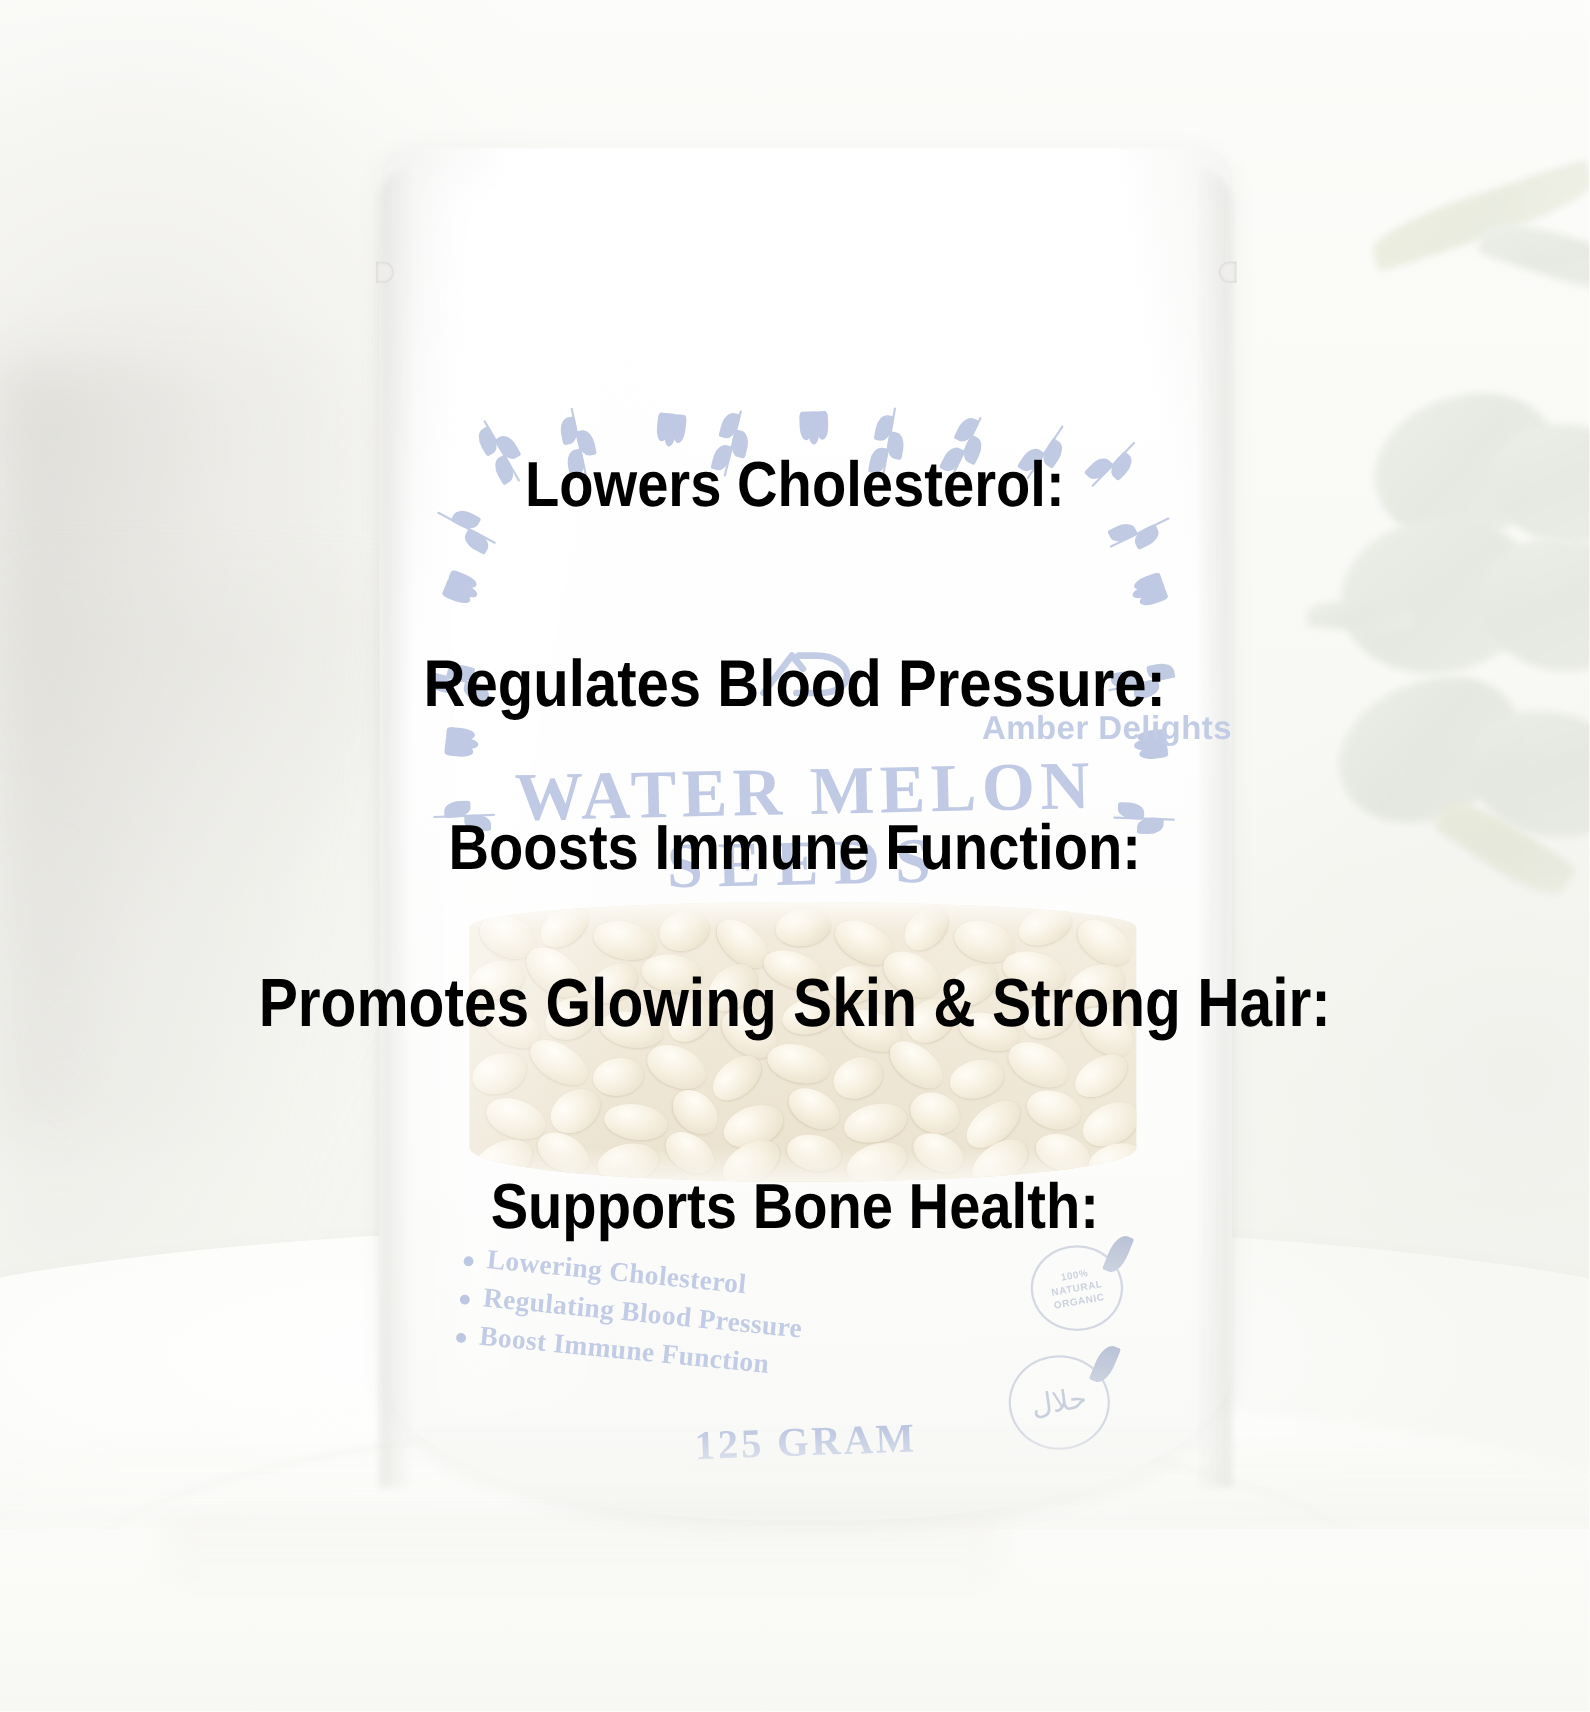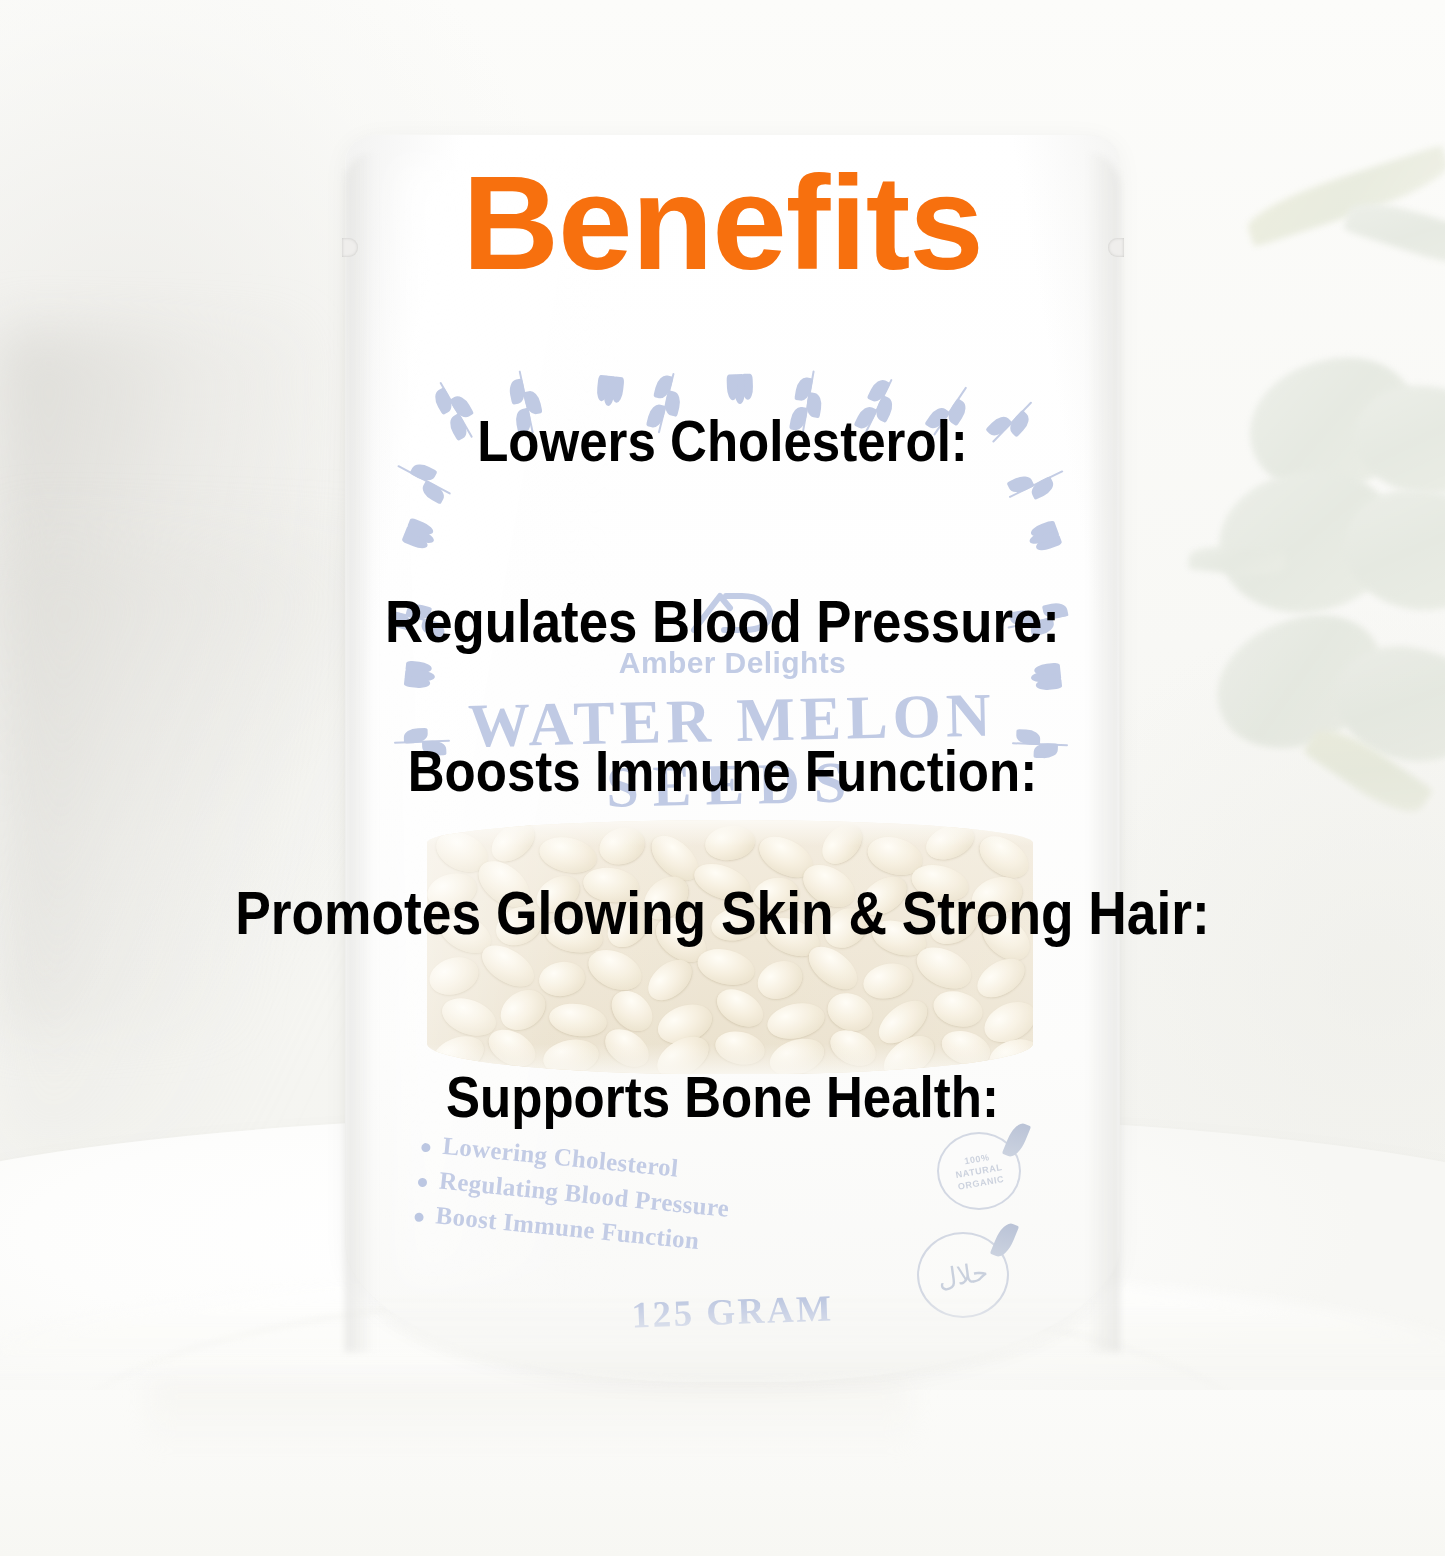--- a/index.html
+++ b/index.html
@@ -140,21 +140,21 @@
     background:#c0cae3; border-radius:60% 12% 60% 12%;
   }
   .sprig .lf.r { transform:scaleX(-1); }
   .tulip { position:absolute; width:26px; height:30px; }
   .tulip .p {
     position:absolute; bottom:0; width:11px; height:26px;
     background:#bfc9e3; border-radius:50% 50% 22% 22%;
   }
 
   
-  .brand-block { position:absolute; left:0; right:0; top:452px; text-align:center; }
+  .brand-block { position:absolute; left:0; right:0; top:452px; text-align:right; }
   .ad-logo { width:86px; height:52px; margin:0 auto 8px; display:block; }
   .brand-name {
     font-size:30px; font-weight:700; letter-spacing:.4px;
     color:#c2cce5; font-family:"Liberation Sans", sans-serif;
   }
 
   
   .prod-title {
     position:absolute; left:0; right:0; top:556px;
     text-align:center;
@@ -556,21 +556,20 @@
         <div class="halal-mark">حلال</div>
       </div>
     </div>
 
     <div class="weight">125 GRAM</div>
 
     <div class="pouch-bottom-fold"></div>
   </div>
 
   <div id="overlay">
-    <div class="title">Benefits</div>
 
     <div class="benefit b1">Lowers Cholesterol:</div>
     <div class="benefit b2">Regulates Blood Pressure:</div>
     <div class="benefit b3">Boosts Immune Function:</div>
     <div class="benefit b4">Promotes Glowing Skin &amp; Strong Hair:</div>
     <div class="benefit b5">Supports Bone Health:</div>
   </div>
 
 </div>
 

